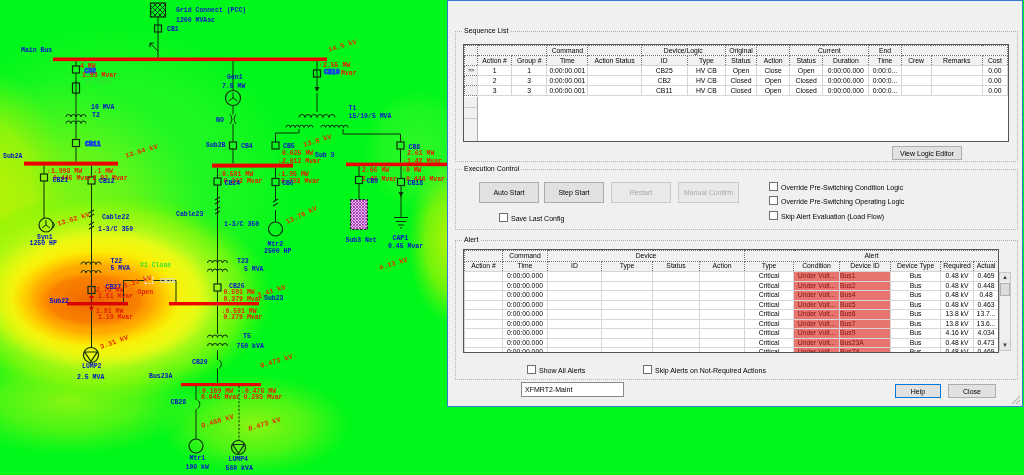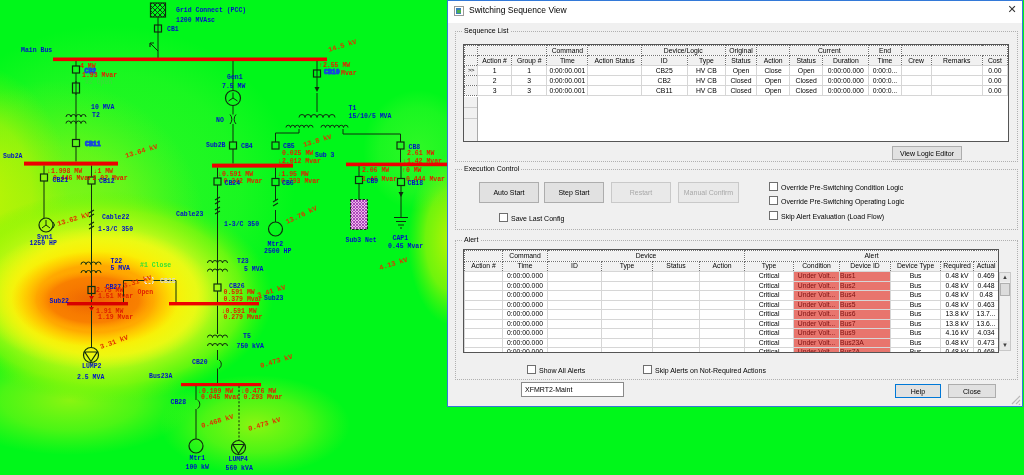--- a/index.html
+++ b/index.html
@@ -258,28 +258,20 @@
 <text class="nav" x="170.5" y="404">CB28</text>
 <text class="redr" x="202" y="428" transform="rotate(-17 202 428)">0.468 kV</text>
 <text class="redr" x="249" y="431" transform="rotate(-17 249 431)">0.473 kV</text>
 <text class="nav" x="189.5" y="460">Mtr1</text>
 <text class="nav" x="185.5" y="468.5">100 kW</text>
 <text class="nav" x="228.5" y="461">LUMP4</text>
 <text class="nav" x="225.5" y="469.5">560 kVA</text>
 </g>
 </svg>
 <div id="dlg" style="position:absolute;left:447px;top:0;width:576px;height:407px;background:#f0f0f0;border:1px solid #3379d8;box-sizing:border-box;font-family:'Liberation Sans',sans-serif;">
- <div style="position:absolute;left:0;top:0;width:100%;height:22px;background:#ffffff;">
-  <div style="position:absolute;left:6px;top:5px;width:10px;height:10px;border:1px solid #9a9a9a;box-sizing:border-box;background:#fff;">
-   <div style="position:absolute;left:1px;top:1px;width:5px;height:6px;background:#3a7ebe;"></div>
-   <div style="position:absolute;left:2px;top:3px;width:4px;height:3px;background:#4caf50;"></div>
-  </div>
-  <div style="position:absolute;left:21px;top:4px;font-size:8.5px;color:#000;">Switching Sequence View</div>
-  <div style="position:absolute;right:3px;top:1px;width:14px;height:14px;font-size:11px;color:#333;text-align:center;line-height:14px;">✕</div>
- </div>
  <fieldset style="position:absolute;left:7px;top:30px;width:561px;height:129px;border:1px dotted #b0b0b0;margin:0;padding:0;"></fieldset>
  <div style="position:absolute;left:14px;top:26px;font-size:7px;background:#f0f0f0;padding:0 2px;">Sequence List</div>
  <div id="seqtbl" style="position:absolute;left:15px;top:43px;width:546px;height:98px;background:#ffffff;border:1px solid #555;box-sizing:border-box;">
   <table class="grid" style="width:544px;">
    <colgroup>
             <col style="width:13px">
             <col style="width:34px">
             <col style="width:35px">
             <col style="width:41px">
             <col style="width:53px">

